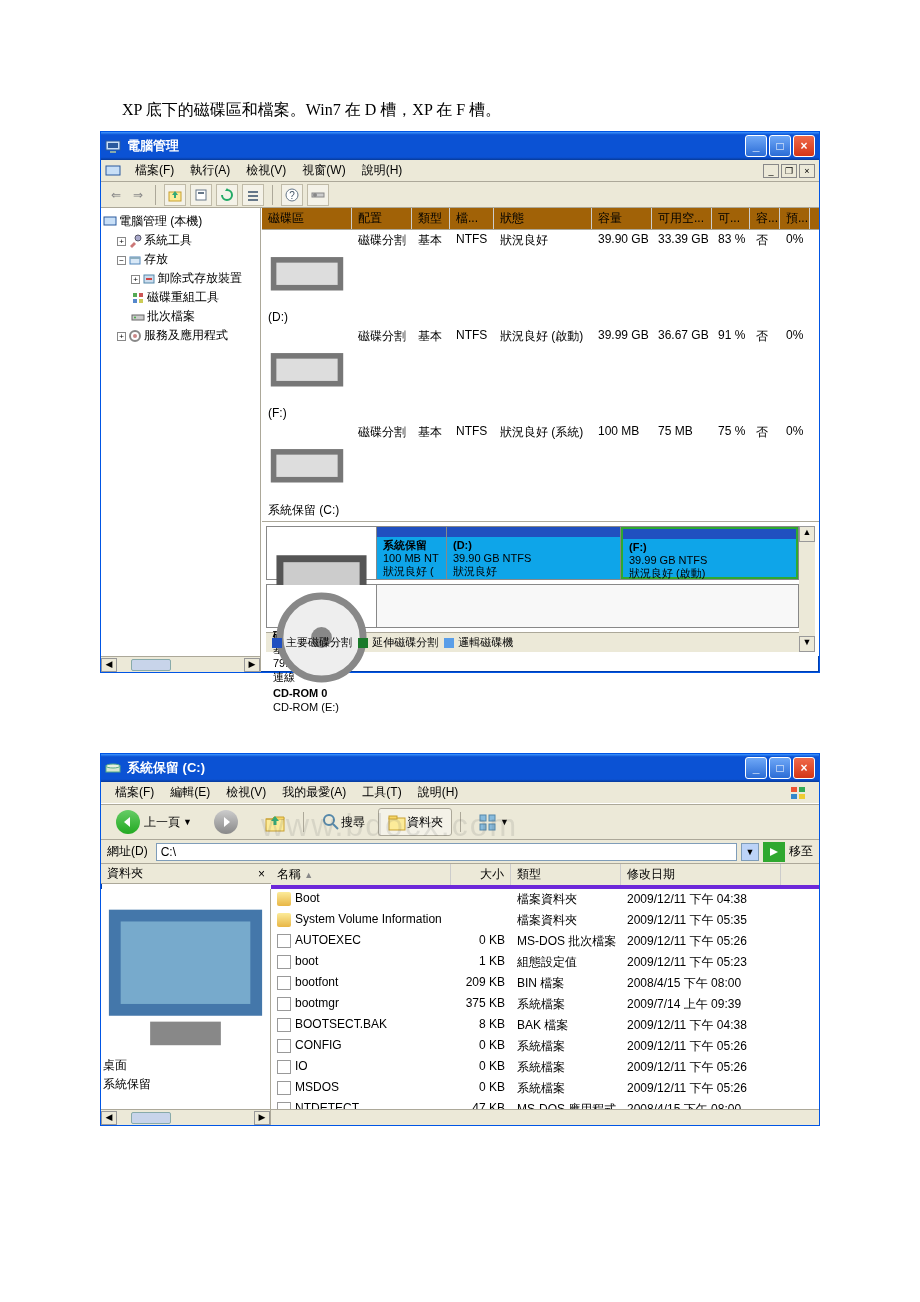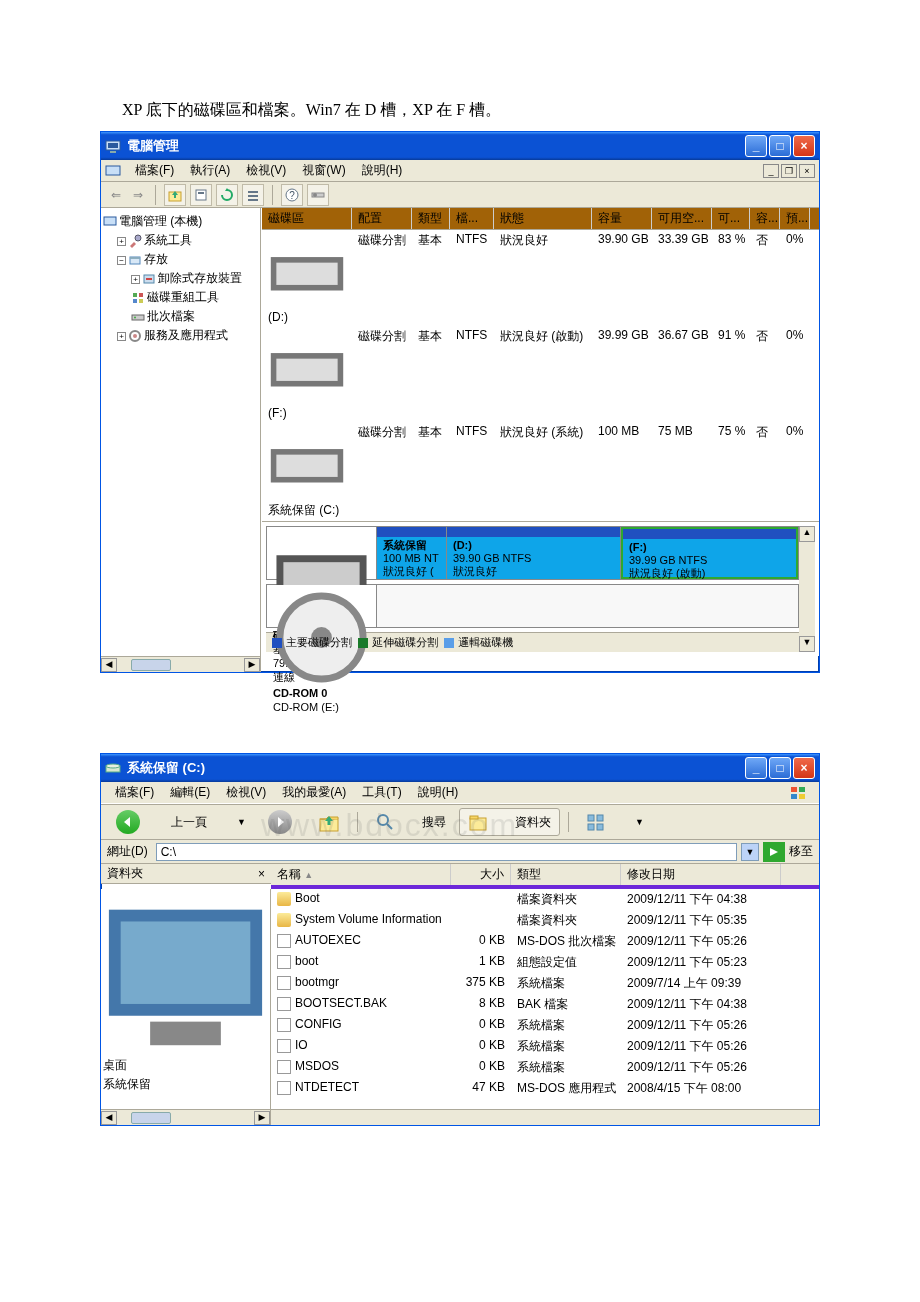--- a/index.html
+++ b/index.html
@@ -68,21 +68,21 @@
   .legend { font-size: 11px; padding: 2px 6px; background: #ece9d8; border-top: 1px solid #aca899;}
   .legend span.sq { display: inline-block; width: 10px; height: 10px; margin-right: 4px; vertical-align: middle; }
   .scroll-h { height: 16px; background: #ece9d8; border-top: 1px solid #aca899; position: relative; display:flex; align-items:center;}
   .scroll-h .thumb { position: absolute; left: 30px; width: 40px; height: 12px; background: #c8d4ea; border: 1px solid #8aa; border-radius: 2px;}
   .scroll-h .arrow { width:16px; height:14px; background:#ece9d8; border:1px solid #999; text-align:center; font-size:9px;}
   
   
   .exp-menubar { background: #ece9d8; display: flex; align-items: center; height: 22px; padding: 0 6px; border-bottom: 1px solid #fff; }
   .exp-menubar .mi { padding: 2px 8px; }
   .exp-toolbar { background: #ece9d8; height: 36px; display: flex; align-items: center; padding: 0 6px; border-top: 1px solid #aca899; border-bottom: 1px solid #aca899; gap: 4px; }
-  .bigbtn { height: 28px; display: inline-flex; align-items: center; padding: 0 8px; border: 1px solid transparent; border-radius: 3px; gap: 27px; }
+  .bigbtn { height: 28px; display: inline-flex; align-items: center; padding: 0 8px; border: 1px solid transparent; border-radius: 3px; }
   .bigbtn .circ { width: 24px; height: 24px; border-radius: 12px; display: inline-flex; align-items: center; justify-content: center; color: #fff; margin-right: 4px; }
   .addrbar { background: #ece9d8; height: 24px; display: flex; align-items: center; padding: 0 6px; border-bottom: 1px solid #aca899; gap: 4px;}
   .addrbar input { flex: 1; height: 18px; border: 1px solid #7f9db9; padding: 0 4px; font-size: 12px; background:#fff;}
   .gobtn { width: 22px; height: 20px; background: #2fa82f; color: #fff; display: inline-flex; align-items: center; justify-content: center; }
   .folderhdr { background: #ece9d8; display: flex; align-items: center; height: 20px; padding: 0 6px; border-bottom: 1px solid #aca899;}
   .folderhdr .x { margin-left: auto; font-family: Arial; cursor: default;}
   .exp-body { display: flex; height: 220px; background: #fff; }
   .folderpane { width: 170px; border-right: 1px solid #aca899; overflow-y: auto; overflow-x: hidden; padding: 2px; font-size: 12px; }
   .folderpane .node { white-space: nowrap; padding: 1px 0; }
   .filepane { flex: 1; overflow: auto; }
@@ -500,20 +500,26 @@
               <div class="col fc-type">MS-DOS 批次檔案</div>
               <div class="col fc-date">2009/12/11 下午 05:26</div>
             </div>
             <div class="filerow">
               <div class="col fc-name"><span class="ficon file-ico"></span>boot</div>
               <div class="col fc-size">1 KB</div>
               <div class="col fc-type">組態設定值</div>
               <div class="col fc-date">2009/12/11 下午 05:23</div>
             </div>
             <div class="filerow">
+              <div class="col fc-name"><span class="ficon file-ico"></span>bootfont</div>
+              <div class="col fc-size">209 KB</div>
+              <div class="col fc-type">BIN 檔案</div>
+              <div class="col fc-date">2008/4/15 下午 08:00</div>
+            </div>
+            <div class="filerow">
               <div class="col fc-name"><span class="ficon file-ico"></span>bootmgr</div>
               <div class="col fc-size">375 KB</div>
               <div class="col fc-type">系統檔案</div>
               <div class="col fc-date">2009/7/14 上午 09:39</div>
             </div>
             <div class="filerow">
               <div class="col fc-name"><span class="ficon file-ico"></span>BOOTSECT.BAK</div>
               <div class="col fc-size">8 KB</div>
               <div class="col fc-type">BAK 檔案</div>
               <div class="col fc-date">2009/12/11 下午 04:38</div>

